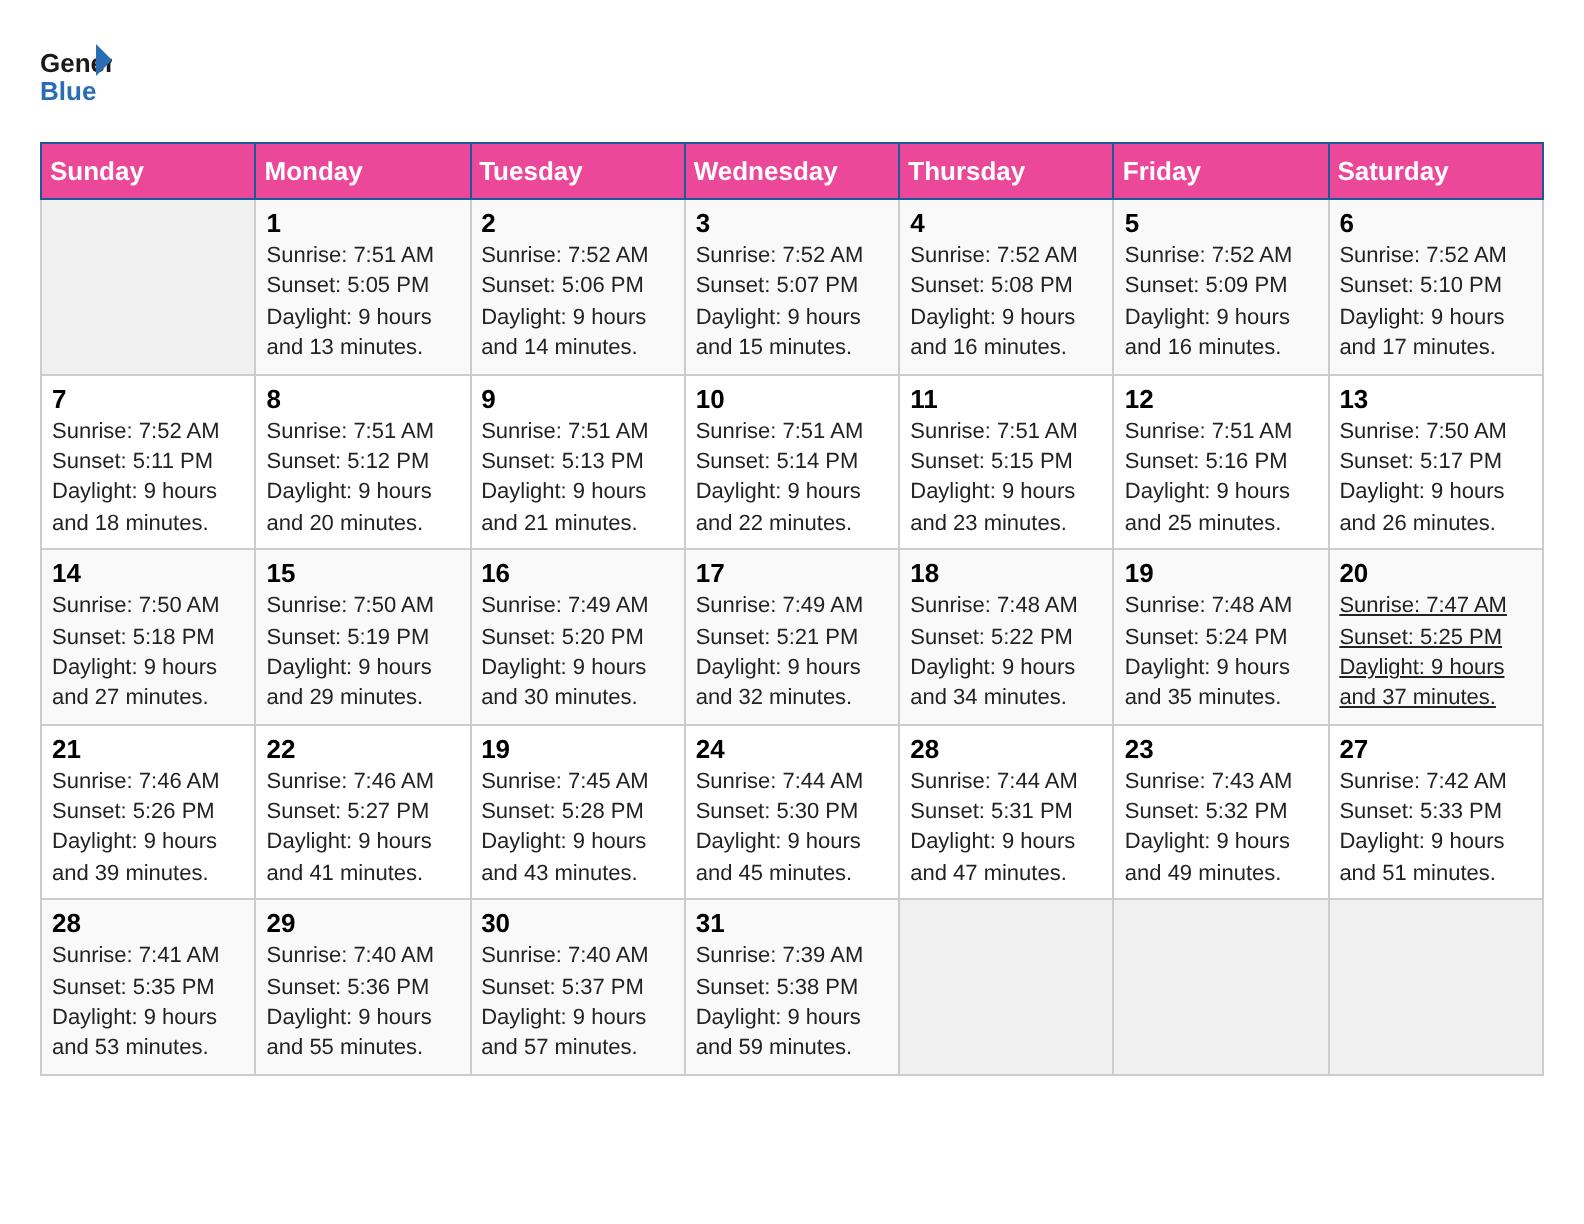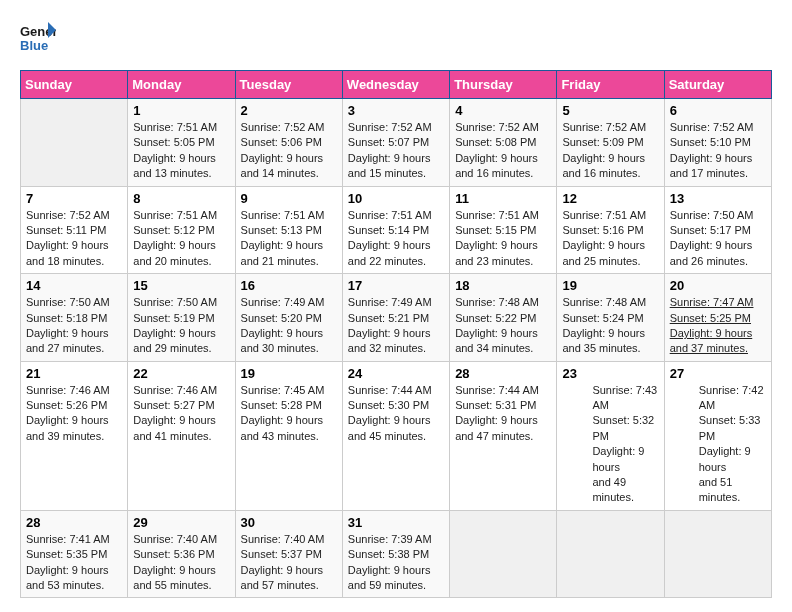--- a/index.html
+++ b/index.html
@@ -284,28 +284,28 @@
         </td>
         <td>
           <span class="day-number">28</span>
           <div class="day-info" style="white-space: pre-line;">Sunrise: 7:44 AM
 Sunset: 5:31 PM
 Daylight: 9 hours
 and 47 minutes.</div>
         </td>
         <td>
           <span class="day-number">23</span>
-          <div class="day-info" style="white-space: pre-line; margin-left: 30px;">Sunrise: 7:43 AM
+          <div class="day-info" style="white-space: pre-line;">Sunrise: 7:43 AM
 Sunset: 5:32 PM
 Daylight: 9 hours
 and 49 minutes.</div>
         </td>
         <td>
           <span class="day-number">27</span>
-          <div class="day-info" style="white-space: pre-line; margin-left: 29px;">Sunrise: 7:42 AM
+          <div class="day-info" style="white-space: pre-line;">Sunrise: 7:42 AM
 Sunset: 5:33 PM
 Daylight: 9 hours
 and 51 minutes.</div>
         </td>
       </tr>
       <tr>
         <td>
           <span class="day-number">28</span>
           <div class="day-info" style="white-space: pre-line;">Sunrise: 7:41 AM
 Sunset: 5:35 PM

